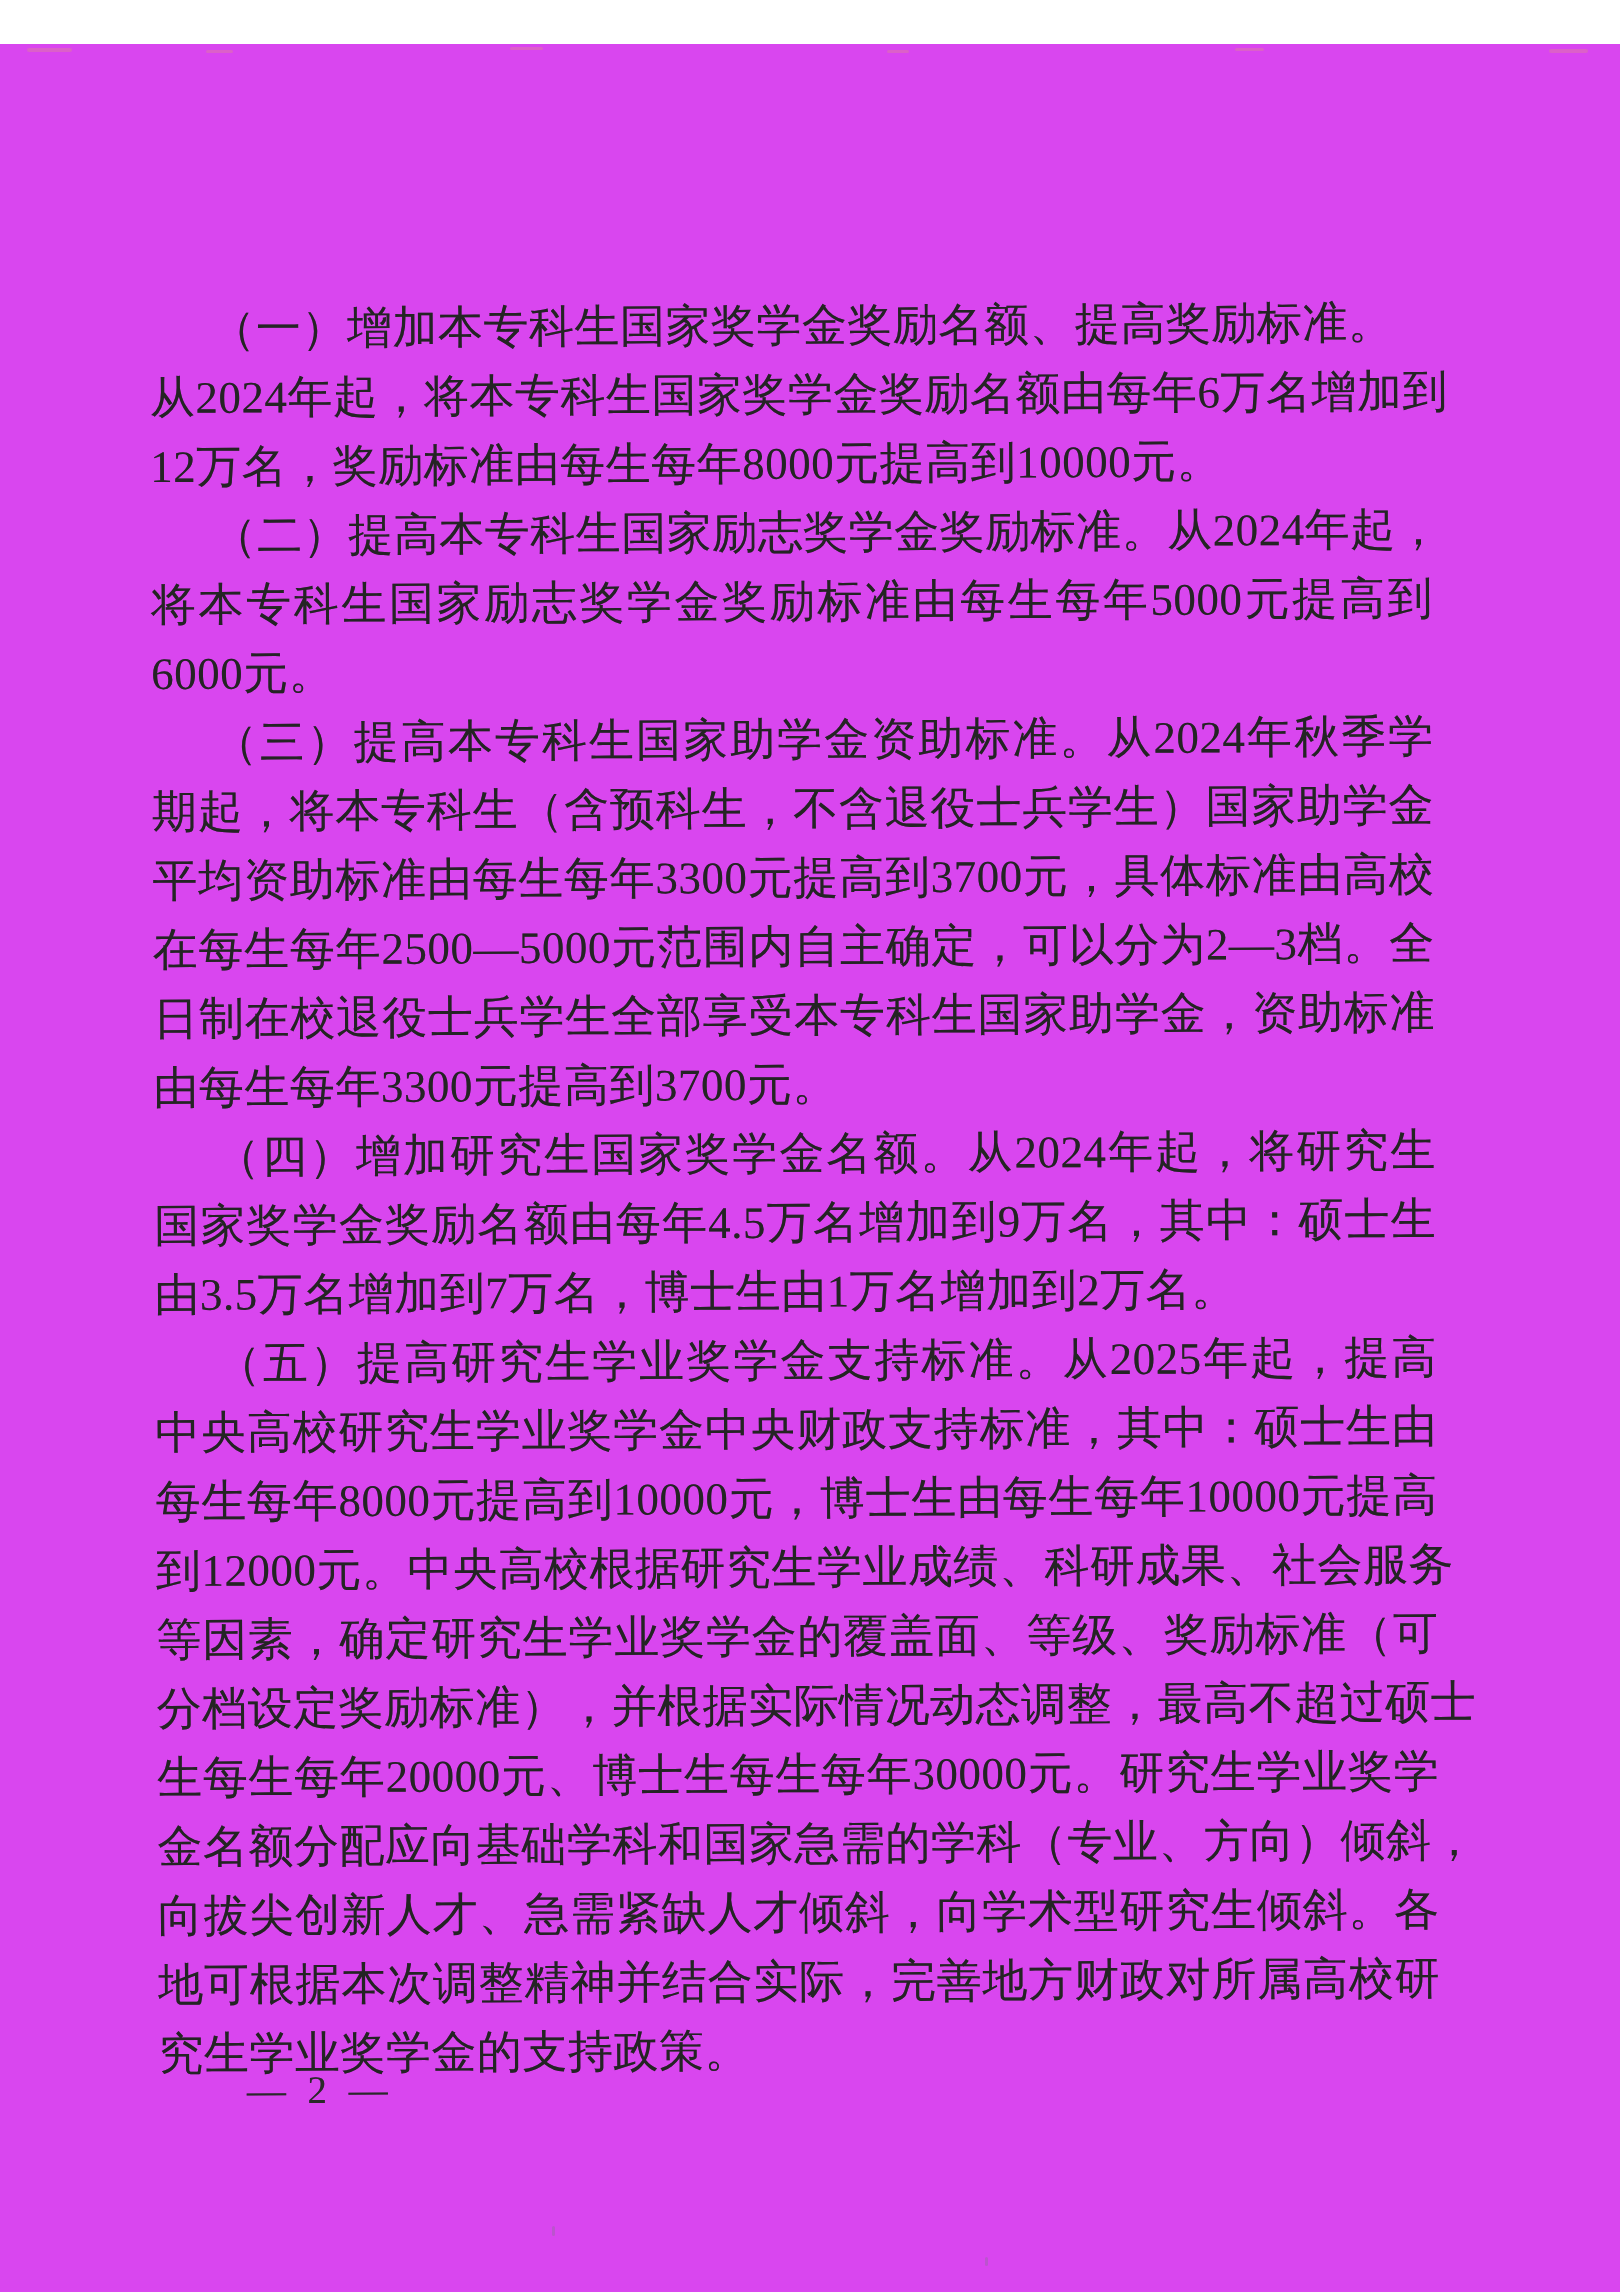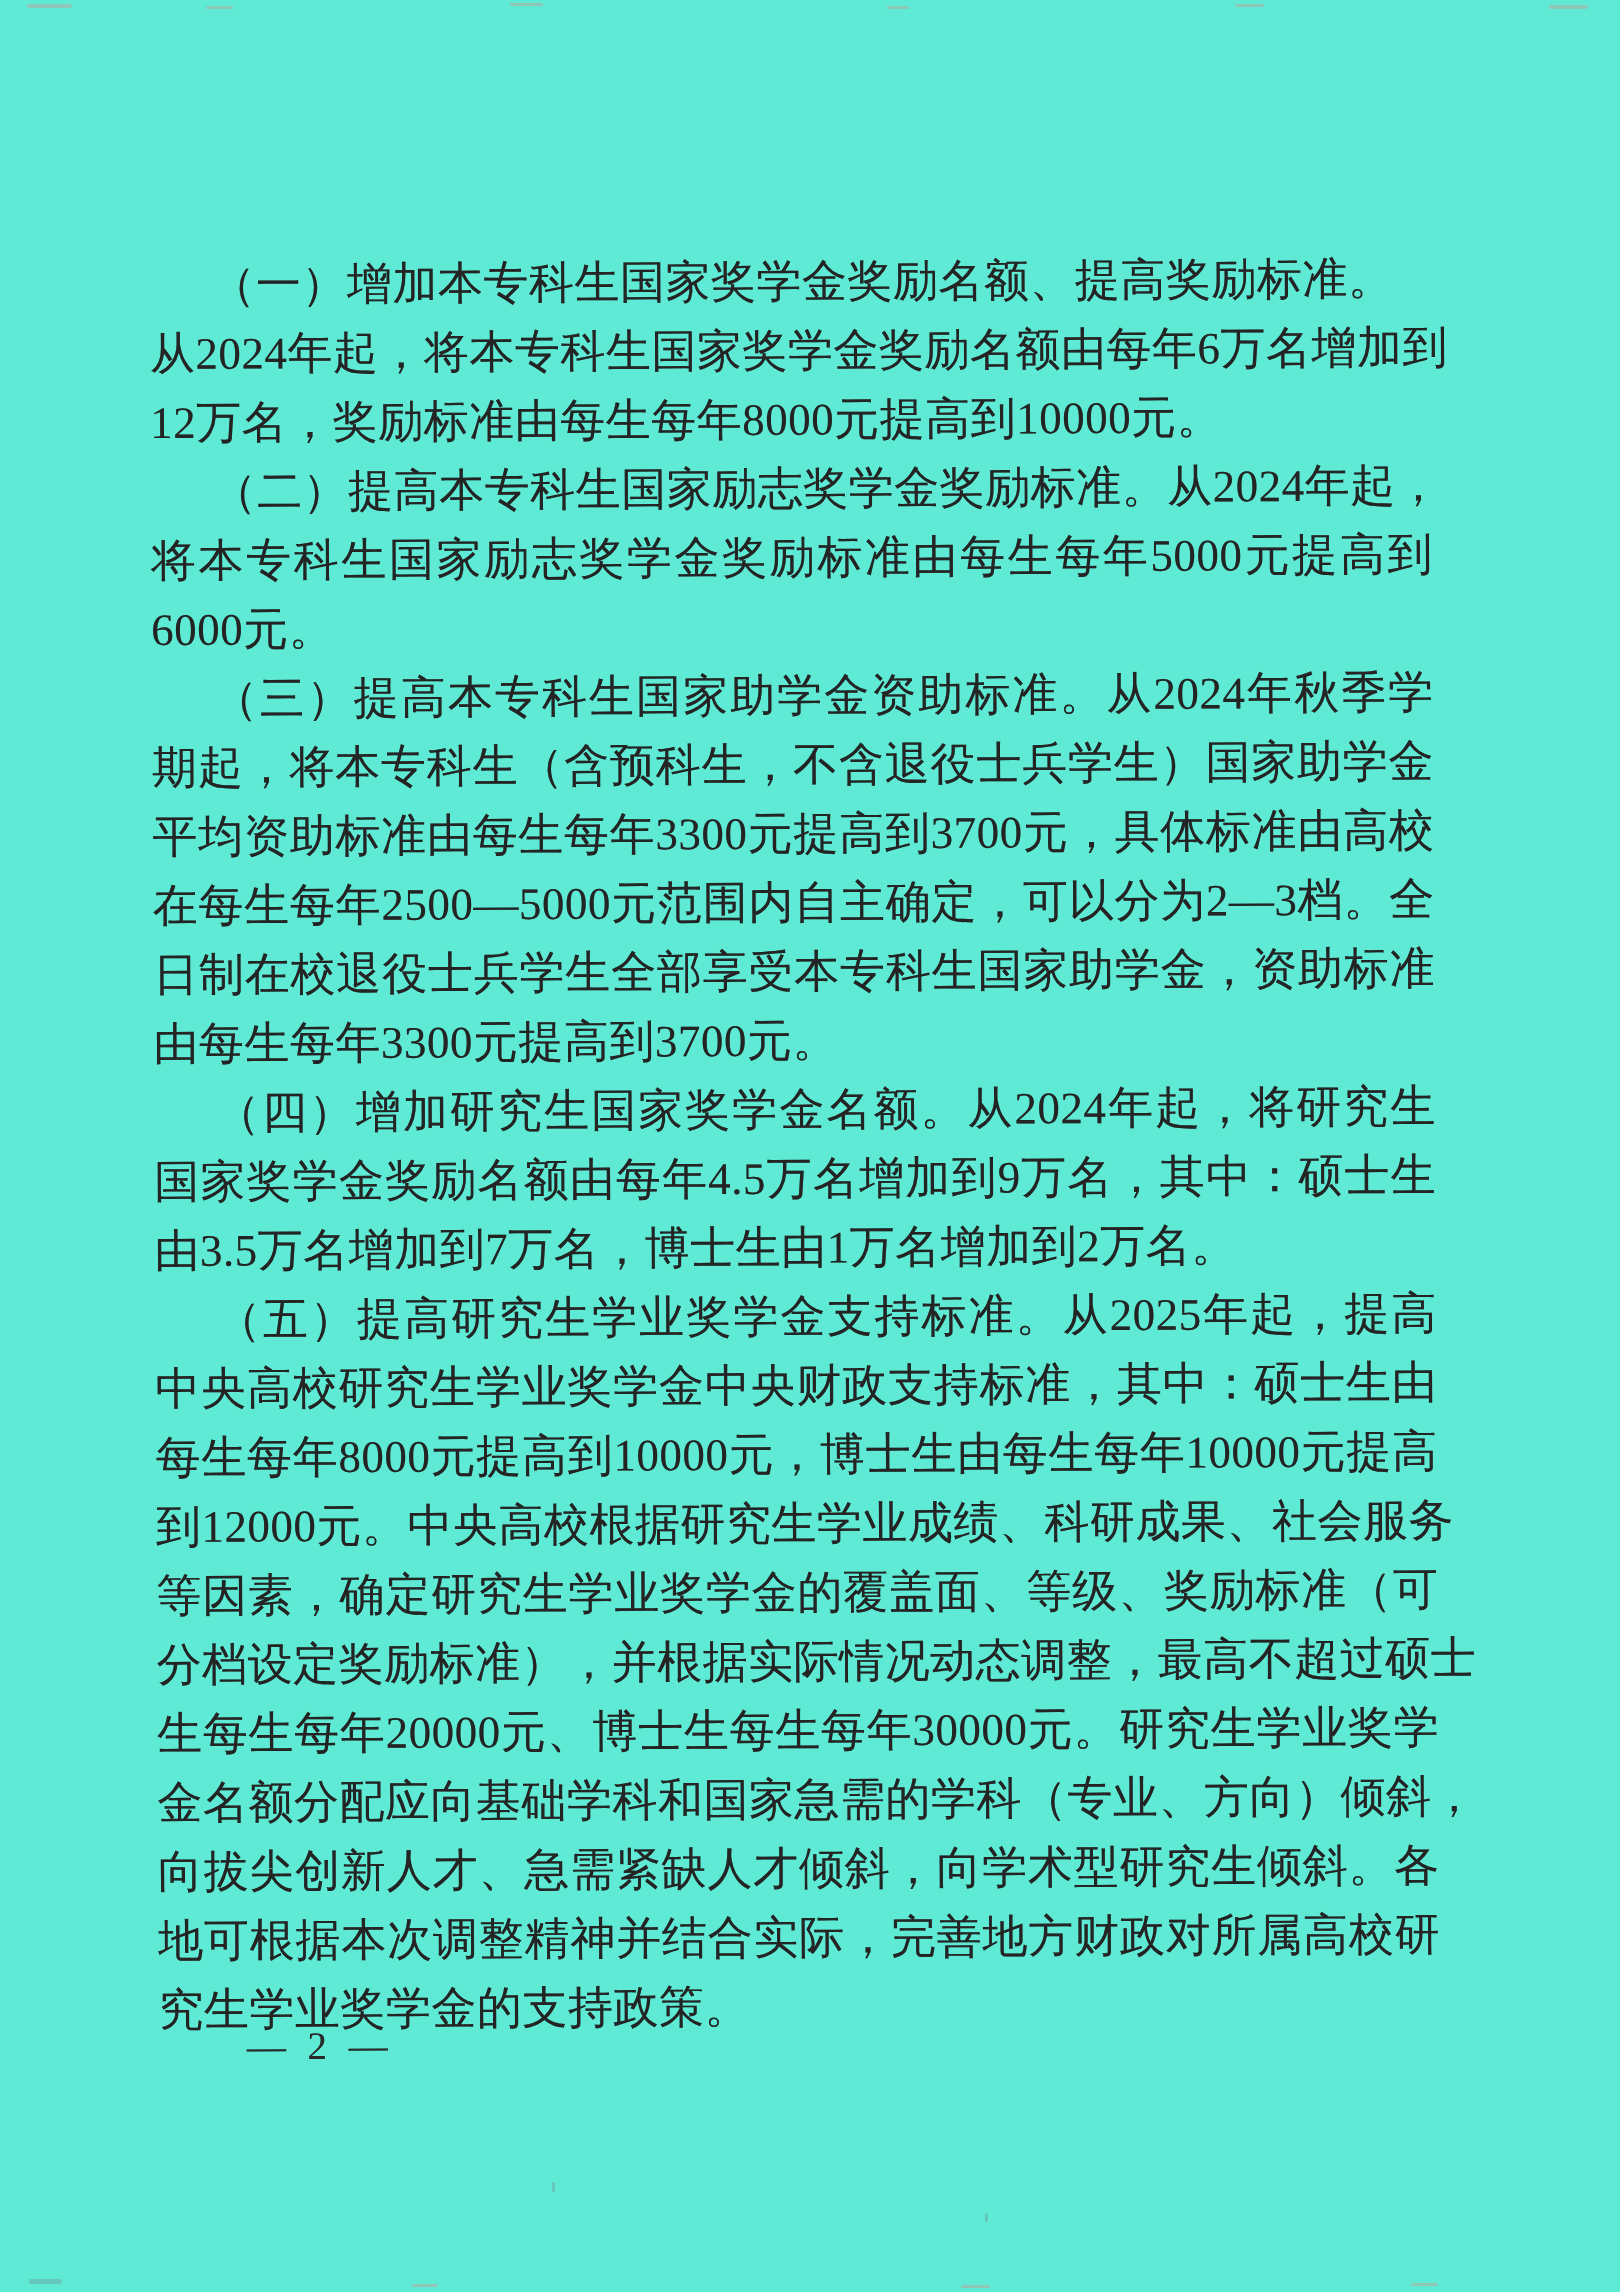--- a/index.html
+++ b/index.html
@@ -10,21 +10,22 @@
   body {
     position: relative;
     width: 1620px;
     height: 2293px;
     overflow: hidden;
     font-family: "Liberation Serif", "DejaVu Serif", serif;
   }
   .page {
     position: absolute;
     inset: 0;
-    background: #5eead4;
+    background: #d946ef;
+    margin-top: 44px;
   }
   
   .doc {
     position: absolute;
     left: 154px;
     top: 251px;
     width: 1282px;
     transform: rotate(-0.3deg);
     transform-origin: 0 50%;
     color: #242424;

